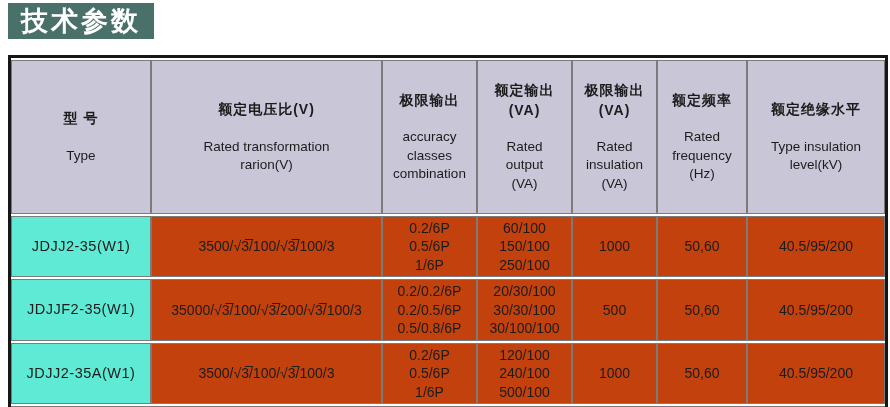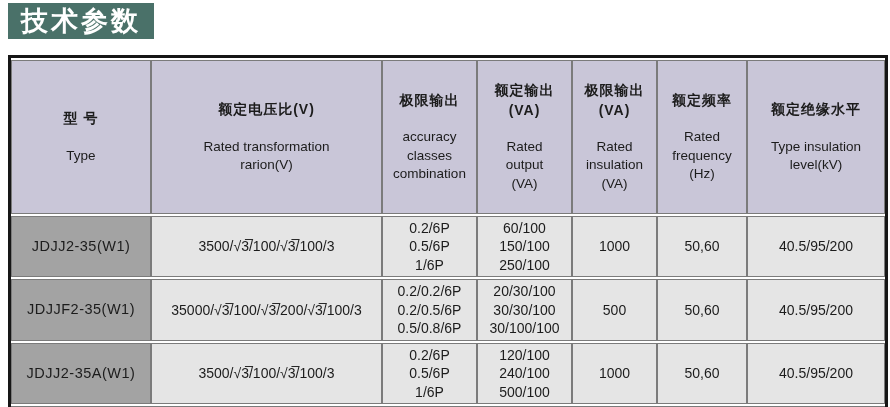--- a/index.html
+++ b/index.html
@@ -63,27 +63,27 @@
     font-size: 14px;
     letter-spacing: 1px;
     line-height: 1.4;
   }
   thead .en {
     display: block;
     font-size: 13.5px;
     line-height: 1.35;
   }
   tbody td {
-    background: #e5e5e5;
+    background: #c2410c;
     font-size: 14px;
     line-height: 1.32;
     height: 60px;
   }
   tbody td.type-cell {
-    background: #a3a3a3;
+    background: #5eead4;
     font-size: 14.5px;
     letter-spacing: 0.5px;
   }
 </style>
 </head>
 <body>
 
 <div class="titlebar">
   <span class="title-zh">技术参数</span>
 </div>

